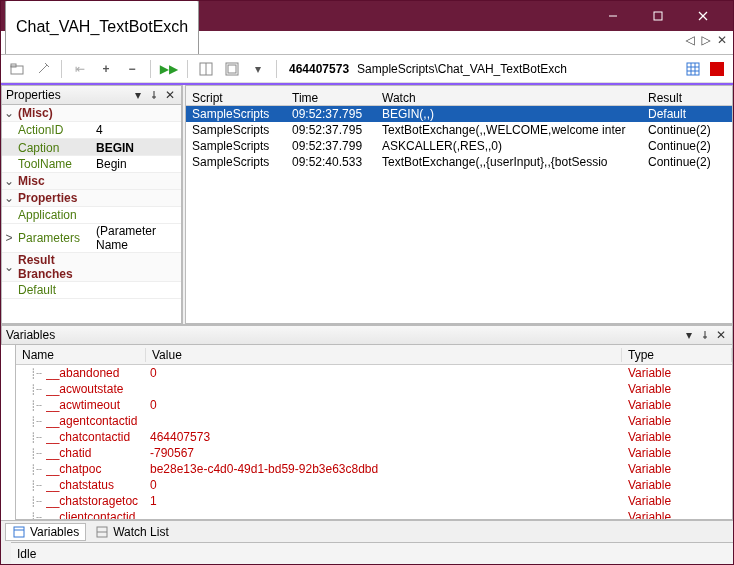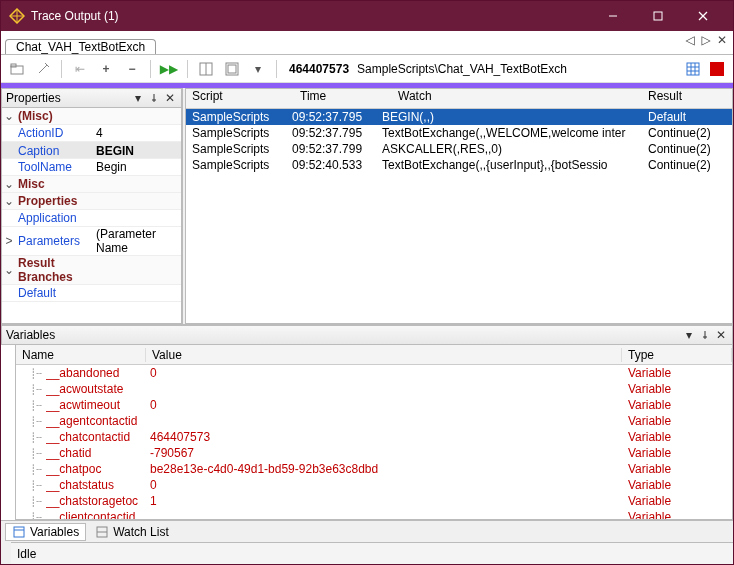--- a/index.html
+++ b/index.html
@@ -3,46 +3,46 @@
 <meta charset="utf-8">
 <style>
   * { box-sizing: border-box; margin: 0; padding: 0; font-family: "Segoe UI", Tahoma, sans-serif; font-size: 12px; }
   body { width: 734px; height: 565px; background: #f0f0f0; display: flex; flex-direction: column; border: 1px solid #5b0e2d; }
   .titlebar { background: #6a1b3a; color: #fff; height: 30px; display: flex; align-items: center; padding: 0 8px; }
   .titlebar .icon { width: 16px; height: 16px; margin-right: 6px; display:flex;align-items:center;justify-content:center;}
   .titlebar .title { flex: 1; font-size: 12px; }
   .titlebar .winbtns { display: flex; gap: 0; }
   .titlebar .winbtn { width: 45px; height: 30px; display:flex;align-items:center;justify-content:center; color:#fff; cursor:pointer;}
   .tabstrip { background:#fff; border-bottom:1px solid #bbb; height:24px; display:flex; align-items:flex-end; padding:0 4px; position:relative;}
-  .tabstrip .tab { background:#fff; border:1px solid #999; border-bottom:none; border-radius:4px 4px 0 0; padding:0 10px; font-size:12px; margin-right:2px;}
+  .tabstrip .tab { background:#fff; border:1px solid #999; border-bottom:none; border-radius:4px 4px 0 0; padding:18px 10px; font-size:16px; margin-right:2px;}
   .tabstrip .navbtns { position:absolute; right:4px; top:2px; display:flex; gap:2px;}
   .tabstrip .navbtn { width:14px; height:14px; border:none; background:none; display:flex;align-items:center;justify-content:center; color:#444; cursor:pointer;}
   .toolbar { background:#fff; border-bottom:1px solid #ddd; height:28px; display:flex; align-items:center; padding:0 6px; gap:6px;}
   .tbtn { width:20px; height:20px; display:flex;align-items:center;justify-content:center; cursor:pointer; color:#555; border-radius:2px;}
   .tsep{width:1px;height:18px;background:#ccc;margin:0 2px;}
   .contactline{display:flex;align-items:center;gap:8px;margin-left:4px;}
   .contactid{font-weight:bold;}
   .toolbar .rightbtns{margin-left:auto;display:flex;gap:4px;align-items:center;}
   .stopbtn{width:14px;height:14px;background:#d40000;}
-  .middle { display:flex; flex:1; min-height:0; border-top:5px solid #8b5cf6;}
+  .middle { display:flex; flex:1; min-height:0; border-top:2px solid #8b5cf6;}
   .panel-hdr { background:linear-gradient(#f7f7f7,#e8e8e8); border:1px solid #bbb; height:20px; display:flex; align-items:center; padding:0 4px; font-size:12px;}
   .panel-hdr .txt{flex:1;}
   .panel-hdr .pbtn{width:14px;height:14px;display:flex;align-items:center;justify-content:center;cursor:pointer;margin-left:2px;color:#333;}
   .props { width:182px; background:#fff; border-right:1px solid #bbb; display:flex;flex-direction:column;}
   .props-body{flex:1;overflow:hidden;background:#fff;border:1px solid #bbb;border-top:none;}
   .prow{display:flex;border-bottom:1px solid #eee;min-height:17px;align-items:center;}
   .prow .arrow{width:14px;text-align:center;color:#555;}
-  .prow .k{width:78px;padding-left:2px;color:#1d4ed8;}
+  .prow .k{width:78px;padding-left:2px;color:#4d7c0f;}
   .prow .v{flex:1;padding-left:2px;}
   .prow.group .k{font-weight:bold;color:#7f1d1d;}
   .prow.group{background:#fafafa;}
   .prow.selected{background:#e8e8e8;align-items:flex-end;}
   .prow.selected .v{font-weight:bold;}
   .trace { flex:1; background:#fff; display:flex;flex-direction:column; border:1px solid #bbb;margin-left:2px;}
-  .thead{display:flex;background:#f4f4f4;border-bottom:1px solid #ccc;height:20px;align-items:flex-start;gap:8px;}
+  .thead{display:flex;background:#f4f4f4;border-bottom:1px solid #ccc;height:20px;align-items:flex-end;}
   .thead div,.trow div{padding:0 6px;overflow:hidden;white-space:nowrap;text-overflow:ellipsis;}
   .c-script{width:100px;} .c-time{width:90px;} .c-action{flex:1;} .c-result{width:90px;}
   .tbody{flex:1;overflow:auto;}
   .trow{display:flex;height:16px;align-items:center;}
   .trow.sel{background:#1a5fb4;color:#fff;}
   .vars { height:218px; display:flex;flex-direction:column; background:#fff; border-top:1px solid #bbb;}
   .vars .grid{flex:1;overflow:auto;border:1px solid #bbb;border-top:none;position:relative;margin-left:14px;}
   .vhead{display:flex;background:#f4f4f4;border-bottom:1px solid #ccc;height:20px;align-items:center;position:sticky;top:0;}
   .vhead div{padding:0 6px;border-right:1px solid #ddd;}
   .vc-name{width:130px;} .vc-val{flex:1;} .vc-type{width:110px;}

